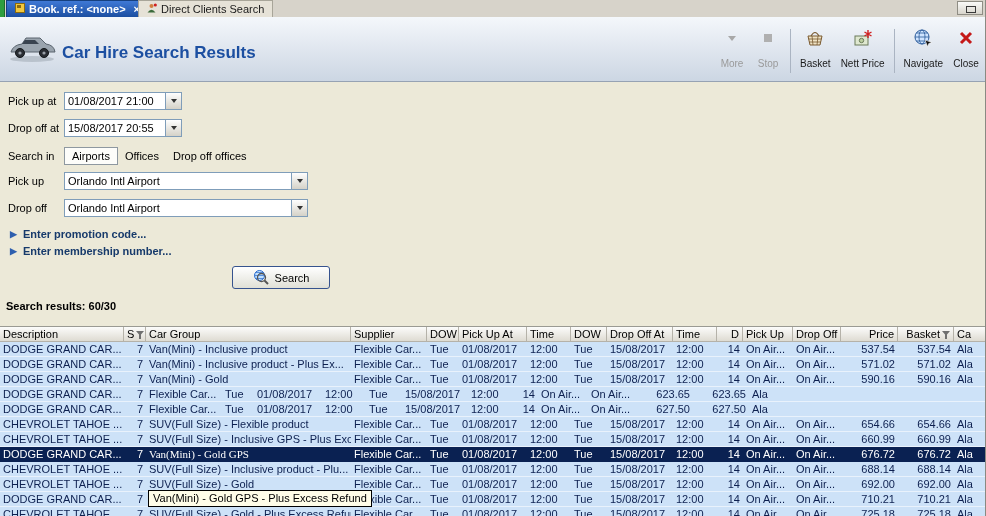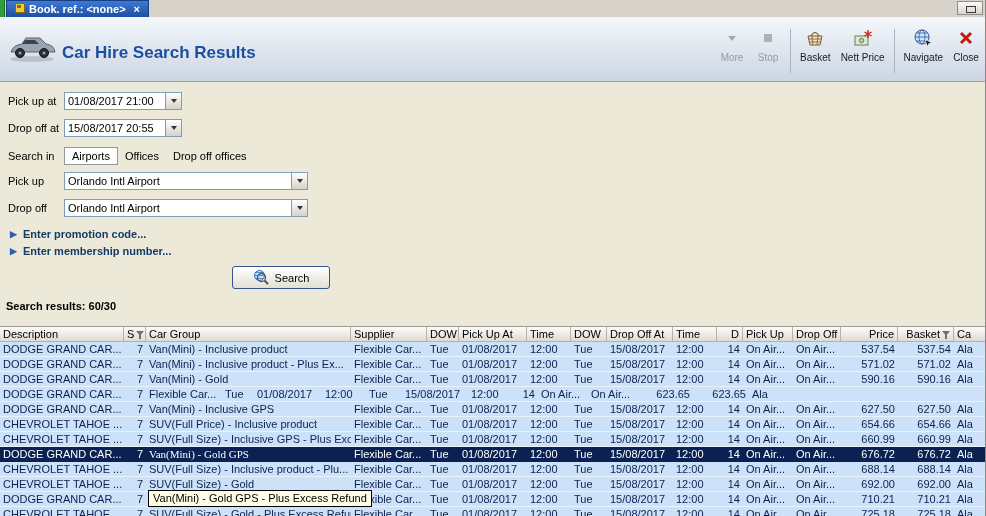--- a/index.html
+++ b/index.html
@@ -19,21 +19,21 @@
   .win-btn { position:absolute; right:3px; top:1px; width:26px; height:14px; background:linear-gradient(#fafaf8,#d8d5cc); border:1px solid #8f8d84; }
   .win-btn::after { content:""; position:absolute; left:8px; top:4px; width:8px; height:5px; border:1px solid #3a3a3a; }
   
   .hdr { position:absolute; top:17px; left:0; right:0; height:65px;
          background:linear-gradient(#f4f7fb,#ccd6e3); border-bottom:1px solid #96a2b3; }
   .car { position:absolute; left:8px; top:14px; }
   .title { position:absolute; left:62px; top:26px; font-size:17px; font-weight:bold; color:#1c4fa1; }
   .toolbar { position:absolute; right:2px; top:6px; height:56px; display:flex; align-items:stretch; }
   .titem { display:flex; flex-direction:column; align-items:center; padding:2px 5px; min-width:36px; }
   .ticon { height:26px; display:flex; align-items:center; justify-content:center; }
-  .tlabel { font-size:10px; color:#1a1a1a; margin-top:1px; white-space:nowrap; }
+  .tlabel { font-size:10px; color:#1a1a1a; margin-top:7px; white-space:nowrap; }
   .titem.disabled .tlabel { color:#9a9a9a; }
   .tsep { width:1px; background:#aab4c2; margin:6px 4px; }
   
   .frow { position:absolute; left:8px; display:flex; align-items:center; height:18px; }
   .flabel { width:56px; }
   .combo { display:flex; align-items:center; border:1px solid #7f9db9; background:#fff; height:18px; }
   .combo .cval { padding:0 3px; flex:1; white-space:nowrap; overflow:hidden; }
   .cbtn { width:16px; align-self:stretch; background:linear-gradient(#fefefe,#d5d2c8); border-left:1px solid #7f9db9;
           display:flex; align-items:center; justify-content:center; }
   .cbtn::after { content:""; border-left:3px solid transparent; border-right:3px solid transparent; border-top:4px solid #333; }
@@ -71,20 +71,28 @@
 <div class="tabbar">
   <div class="green-sliver"></div>
   <div class="tab active">
     <span><svg width="10" height="10">
           <rect x="0.5" y="0.5" width="9" height="9" fill="#f0c840" stroke="#8a6a10"></rect>
           <rect x="2" y="2" width="4" height="3" fill="#8a6a10"></rect>
         </svg></span>
     <span>Book. ref.: &lt;none&gt;</span>
     <span class="tab-close">×</span>
   </div>
+  <div class="tab inactive">
+    <span><svg width="10" height="10">
+          <circle cx="4.5" cy="3" r="2" fill="#d08040"></circle>
+          <path d="M0.5 9.5q4-5.5 8 0z" fill="#3a6a3a"></path>
+          <circle cx="8.3" cy="2" r="1.6" fill="#d02020"></circle>
+        </svg></span>
+    <span>Direct Clients Search</span>
+  </div>
   <div class="win-btn"></div>
 </div>
 
 <div class="hdr">
   <span class="car">
     <svg width="48" height="32" viewBox="0 0 48 32">
       <ellipse cx="24" cy="28" rx="22" ry="3" fill="#b9c2cc"></ellipse>
       <path d="M3 21q2-7 11-8l4-6h14l6 6q8 1 9 8z" fill="#9aa4ae" stroke="#5a646e"></path>
       <path d="M14 13l3-4h10l4 4z" fill="#39434f"></path>
       <circle cx="12" cy="22" r="4.5" fill="#2a2e34" stroke="#14171a"></circle>
@@ -310,39 +318,38 @@
       <div class="gcell" style="width: 26px; text-align: right;">14</div>
       <div class="gcell" style="width: 50px; text-align: left;">On Air...</div>
       <div class="gcell" style="width: 48px; text-align: left;">On Air...</div>
       <div class="gcell" style="width: 57px; text-align: right;">623.65</div>
       <div class="gcell" style="width: 56px; text-align: right;">623.65</div>
       <div class="gcell" style="width: 32px; text-align: left;">Ala</div>
     </div>
     <div class="grow drow">
       <div class="gcell" style="width: 124px; text-align: left;">DODGE GRAND CAR...</div>
       <div class="gcell" style="width: 22px; text-align: right;">7</div>
-      <div class="gcell" style="width: 205px; text-align: left;">Van(Mini) - Inclusive GPS</div>
       <div class="gcell" style="width: 76px; text-align: left;">Flexible Car...</div>
       <div class="gcell" style="width: 32px; text-align: left;">Tue</div>
       <div class="gcell" style="width: 68px; text-align: left;">01/08/2017</div>
       <div class="gcell" style="width: 44px; text-align: left;">12:00</div>
       <div class="gcell" style="width: 36px; text-align: left;">Tue</div>
       <div class="gcell" style="width: 66px; text-align: left;">15/08/2017</div>
       <div class="gcell" style="width: 44px; text-align: left;">12:00</div>
       <div class="gcell" style="width: 26px; text-align: right;">14</div>
       <div class="gcell" style="width: 50px; text-align: left;">On Air...</div>
       <div class="gcell" style="width: 48px; text-align: left;">On Air...</div>
       <div class="gcell" style="width: 57px; text-align: right;">627.50</div>
       <div class="gcell" style="width: 56px; text-align: right;">627.50</div>
       <div class="gcell" style="width: 32px; text-align: left;">Ala</div>
     </div>
     <div class="grow drow">
       <div class="gcell" style="width: 124px; text-align: left;">CHEVROLET TAHOE ...</div>
       <div class="gcell" style="width: 22px; text-align: right;">7</div>
-      <div class="gcell" style="width: 205px; text-align: left;">SUV(Full Price) - Inclusive product</div>
+      <div class="gcell" style="width: 205px; text-align: left;">SUV(Full Size) - Flexible product</div>
       <div class="gcell" style="width: 76px; text-align: left;">Flexible Car...</div>
       <div class="gcell" style="width: 32px; text-align: left;">Tue</div>
       <div class="gcell" style="width: 68px; text-align: left;">01/08/2017</div>
       <div class="gcell" style="width: 44px; text-align: left;">12:00</div>
       <div class="gcell" style="width: 36px; text-align: left;">Tue</div>
       <div class="gcell" style="width: 66px; text-align: left;">15/08/2017</div>
       <div class="gcell" style="width: 44px; text-align: left;">12:00</div>
       <div class="gcell" style="width: 26px; text-align: right;">14</div>
       <div class="gcell" style="width: 50px; text-align: left;">On Air...</div>
       <div class="gcell" style="width: 48px; text-align: left;">On Air...</div>

